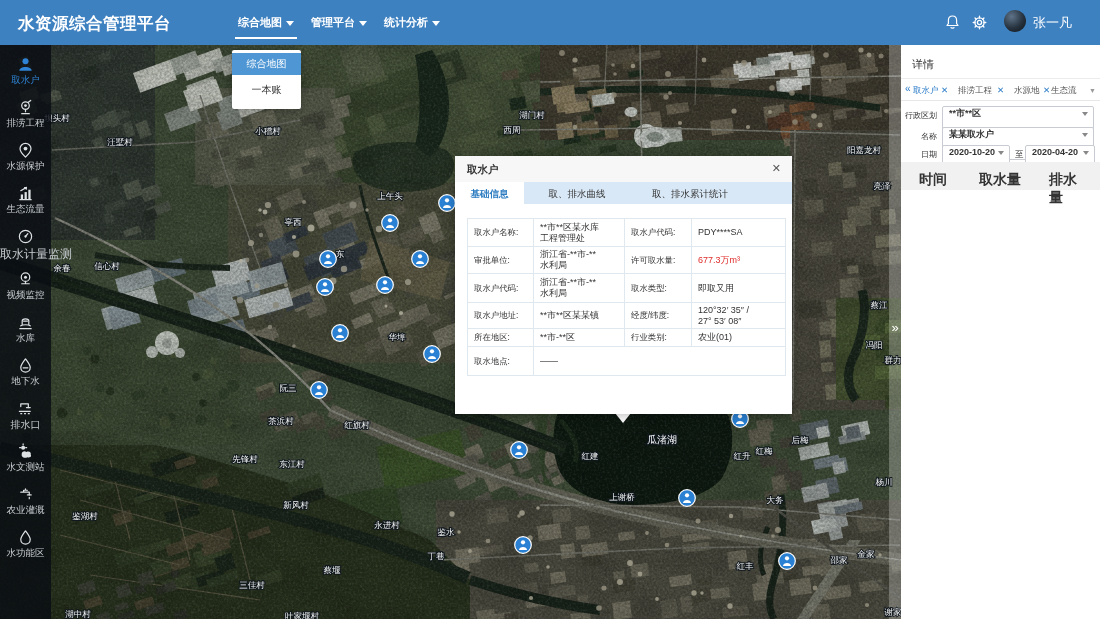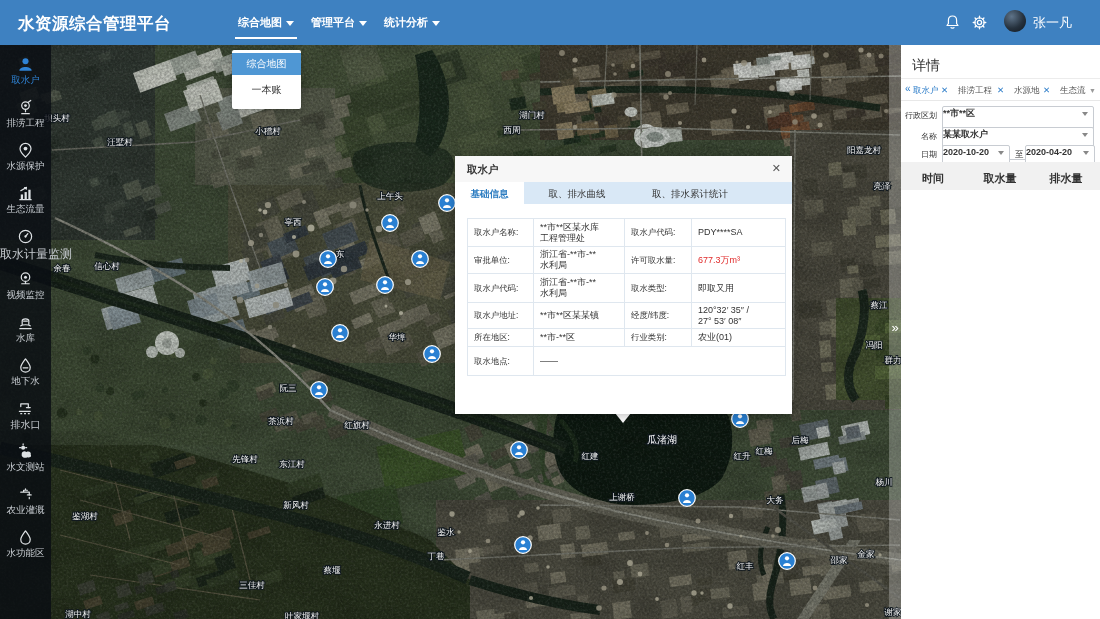--- a/index.html
+++ b/index.html
@@ -27,27 +27,27 @@
 #dtitle{height:26px;background:#f7f7f7;line-height:27px;padding-left:12px;font-size:10.5px;font-weight:bold;color:#333}
 #dclose{position:absolute;right:11px;top:6px;font-size:11px;color:#555}
 #dtabs{height:22px;background:#d9e8f6;font-size:9.5px;color:#333}
 .dtab{float:left;height:22px;line-height:23px;text-align:center}
 .dtab.on{background:#fff;color:#2a7bc0;font-weight:bold}
 #dtable{position:absolute;left:12px;top:62px;width:318px;border-collapse:collapse;font-size:9px;color:#333;table-layout:fixed}
 #dtable td{border:1px solid #dfe7ef;padding:1px 3px 1px 6px;line-height:11px;overflow:hidden}
 #dtable td:nth-child(odd){font-size:8.4px;white-space:nowrap}
 .red{color:#e02b2b}
 #rpanel{position:absolute;left:901px;top:45px;width:199px;height:574px;background:#fff;z-index:20;color:#333}
-#rp-title{position:absolute;left:11px;top:12px;font-size:14px;color:#333}
+#rp-title{position:absolute;left:11px;top:12px;font-size:11px;color:#333}
 #rp-tags{position:absolute;left:0;top:32.5px;width:199px;height:23px;border-top:1px solid #ececec;border-bottom:1px solid #e8e8e8;font-size:8.5px}
 #rp-tags span{position:absolute;top:6px}
 .rlab{position:absolute;font-size:8px;color:#333;width:60px;text-align:right}
-.rbox{position:absolute;height:33px;border:1px solid #c8ccd2;border-radius:2px;font-size:9px;color:#333;line-height:13px;background:#fff;font-weight:bold}
+.rbox{position:absolute;height:33px;border:1px solid #c8ccd2;border-radius:2px;font-size:9px;color:#333;line-height:13px;padding-left:6px;background:#fff;font-weight:bold}
 .rsel:after{content:"";position:absolute;right:5px;top:5px;border-left:3px solid transparent;border-right:3px solid transparent;border-top:4px solid #888}
-#rp-head{position:absolute;left:0;top:116.5px;width:199px;height:28px;background:#f1f1f1;font-weight:bold;font-size:11px;color:#333}
+#rp-head{position:absolute;left:0;top:116.5px;width:199px;height:28px;background:#f1f1f1;font-weight:bold;font-size:14px;color:#333}
 #rp-head span{position:absolute;top:9px;transform:translateX(-50%)}
 </style></head>
 <body>
 <div id="app">
 <svg width="901" height="574" viewBox="0 45 901 574" style="position:absolute;left:0;top:45px">
       <defs>
         <filter id="ndark" x="0%" y="0%" width="100%" height="100%">
           <feTurbulence type="fractalNoise" baseFrequency="0.45" numOctaves="2" seed="7" stitchTiles="stitch"></feTurbulence>
           <feColorMatrix type="matrix" values="0 0 0 0 0  0 0 0 0 0  0 0 0 0 0  0.9 0 0 0 -0.25"></feColorMatrix>
           <feComposite operator="in" in2="SourceGraphic"></feComposite>
@@ -1062,21 +1062,21 @@
 <div id="rpanel">
   <div id="rp-title">详情</div>
   <div id="rp-tags">
     <span style="left:4px;color:#2a7bc8;font-size:10px;top:4px">«</span>
     <span style="left:12px;color:#2a7bc8">取水户</span>
     <span style="left:40px;color:#2a7bc8">✕</span>
     <span style="left:57px;color:#555">排涝工程</span>
     <span style="left:96px;color:#2a7bc8">✕</span>
     <span style="left:113px;color:#555">水源地</span>
     <span style="left:142px;color:#2a7bc8">✕</span>
-    <span style="left:159px;color:#555">生态流</span>
+    <span style="left:150px;color:#555">生态流</span>
     <span style="left:188px;color:#999;font-size:7px;top:8px">▼</span>
   </div>
   <div class="rlab" style="left:-24px;top:65px">行政区划</div>
   <div class="rbox rsel" style="left:41px;top:61px;width:152px">**市**区</div>
   <div class="rlab" style="left:-24px;top:86px">名称</div>
   <div class="rbox rsel" style="left:41px;top:82px;width:152px">某某取水户</div>
   <div class="rlab" style="left:-24px;top:104px">日期</div>
   <div class="rbox rsel" style="left:41px;top:100px;width:68px">2020-10-20</div>
   <div style="position:absolute;left:114px;top:104px;font-size:8.5px">至</div>
   <div class="rbox rsel" style="left:124px;top:100px;width:70px">2020-04-20</div>

